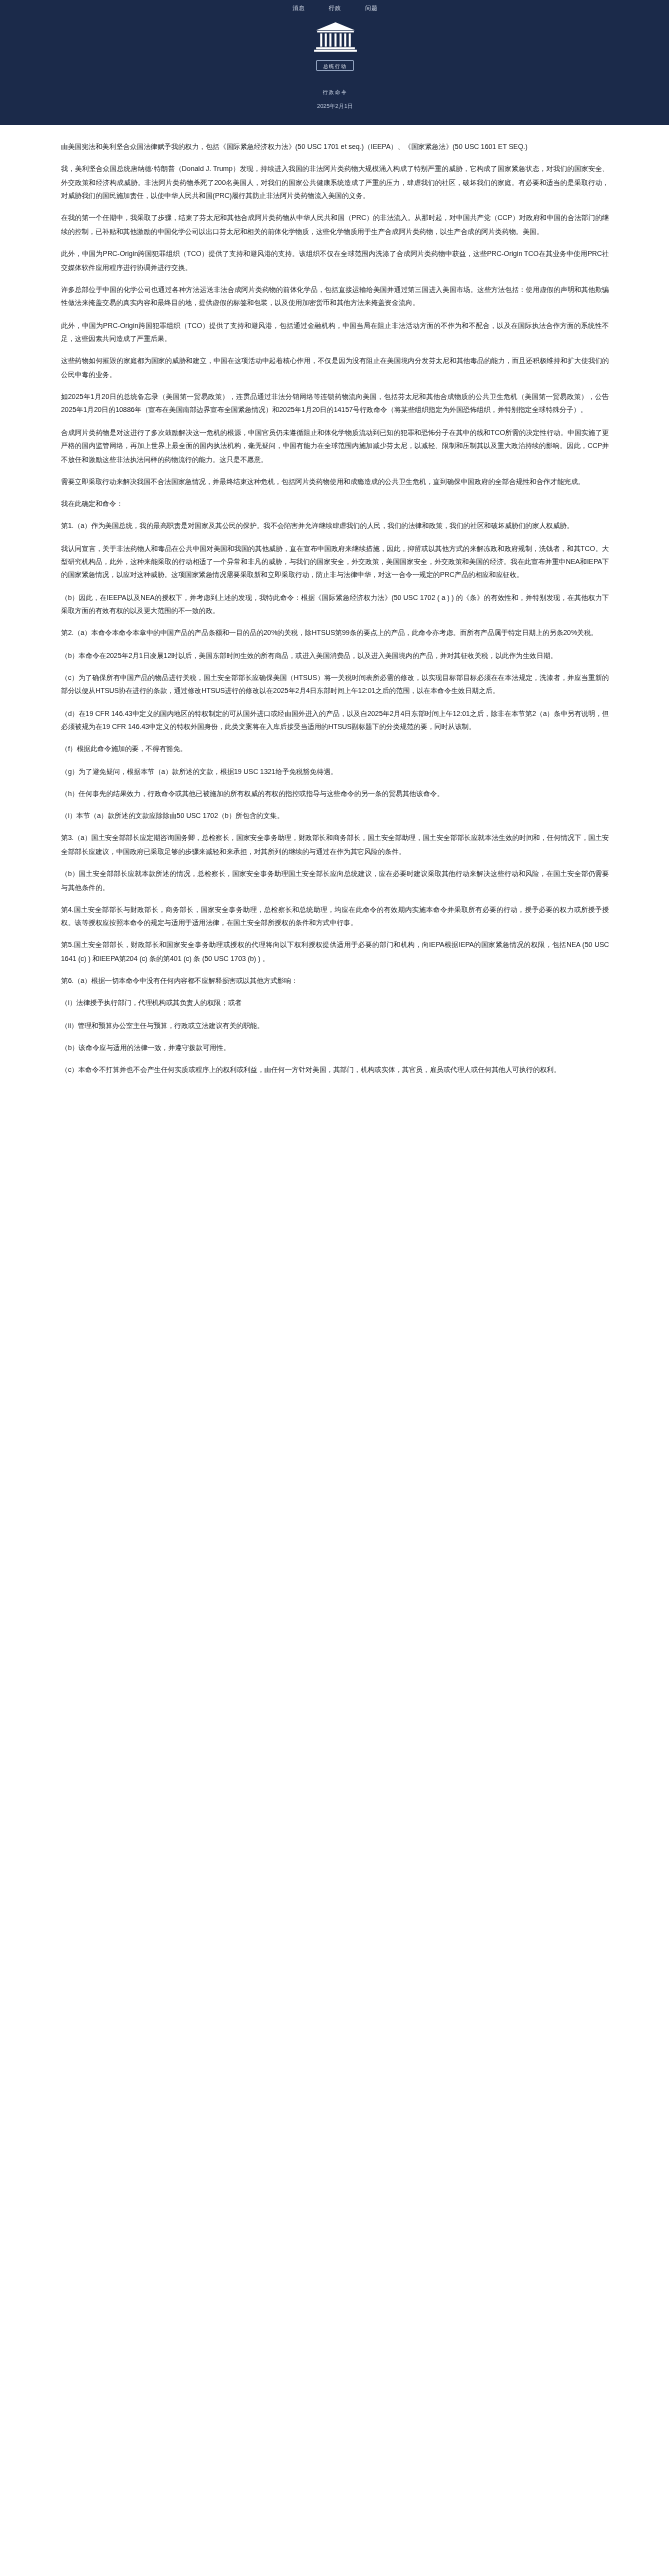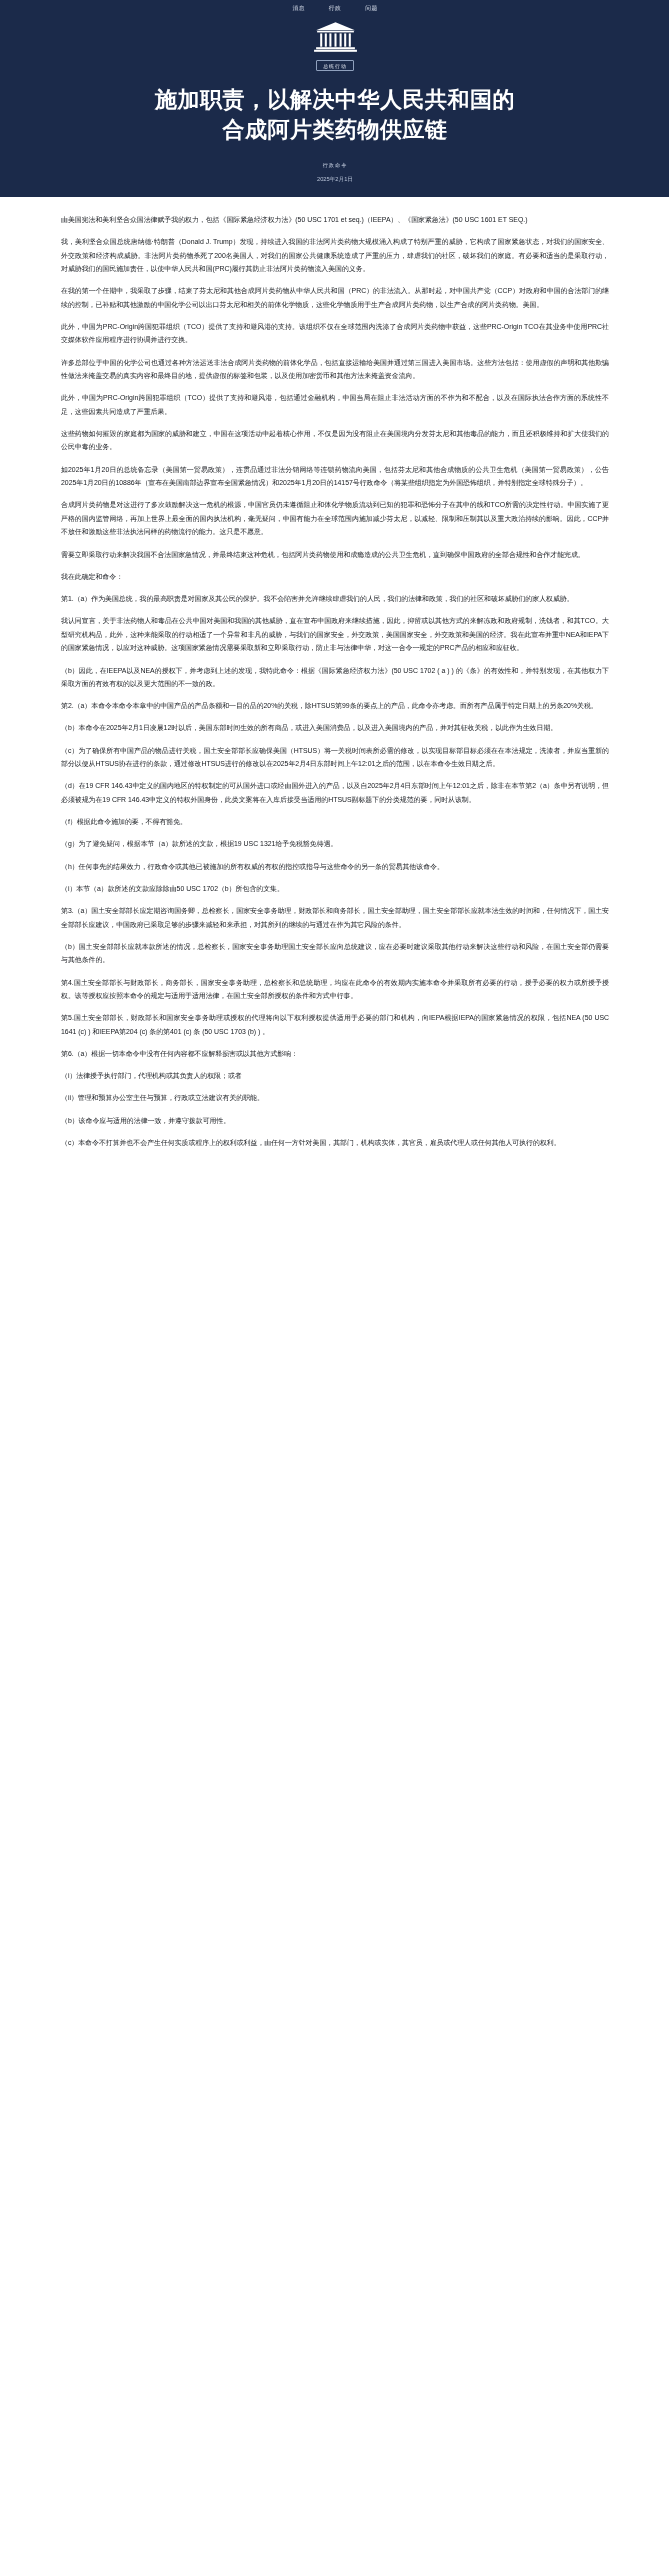--- a/index.html
+++ b/index.html
@@ -124,21 +124,20 @@
 
         <rect x="10" y="51" width="76" height="4" fill="#ffffff"></rect>
         <rect x="6" y="56" width="84" height="4" fill="#ffffff"></rect>
       </svg>
     </div>
 
     <div class="badge-wrap">
       <span class="badge">总统行动</span>
     </div>
 
-    <h1 class="hero-title">施加职责，以解决中华人民共和国的合成阿片类药物供应链</h1>
 
     <div class="hero-meta">行政命令</div>
     <div class="hero-date">2025年2月1日</div>
   </header>
 
   <main class="content">
     <p>由美国宪法和美利坚合众国法律赋予我的权力，包括《国际紧急经济权力法》(50 USC 1701 et seq.)（IEEPA）、《国家紧急法》(50 USC 1601 ET SEQ.)</p>
     <p>我，美利坚合众国总统唐纳德·特朗普（Donald J. Trump）发现，持续进入我国的非法阿片类药物大规模涌入构成了特别严重的威胁，它构成了国家紧急状态，对我们的国家安全、外交政策和经济构成威胁。非法阿片类药物杀死了200名美国人，对我们的国家公共健康系统造成了严重的压力，肆虐我们的社区，破坏我们的家庭。有必要和适当的是采取行动，对威胁我们的国民施加责任，以使中华人民共和国(PRC)履行其防止非法阿片类药物流入美国的义务。</p>
     <p>在我的第一个任期中，我采取了步骤，结束了芬太尼和其他合成阿片类药物从中华人民共和国（PRC）的非法流入。从那时起，对中国共产党（CCP）对政府和中国的合法部门的继续的控制，已补贴和其他激励的中国化学公司以出口芬太尼和相关的前体化学物质，这些化学物质用于生产合成阿片类药物，以生产合成的阿片类药物。美国。</p>
     <p>此外，中国为PRC-Origin跨国犯罪组织（TCO）提供了支持和避风港的支持。该组织不仅在全球范围内洗涤了合成阿片类药物中获益，这些PRC-Origin TCO在其业务中使用PRC社交媒体软件应用程序进行协调并进行交换。</p>

